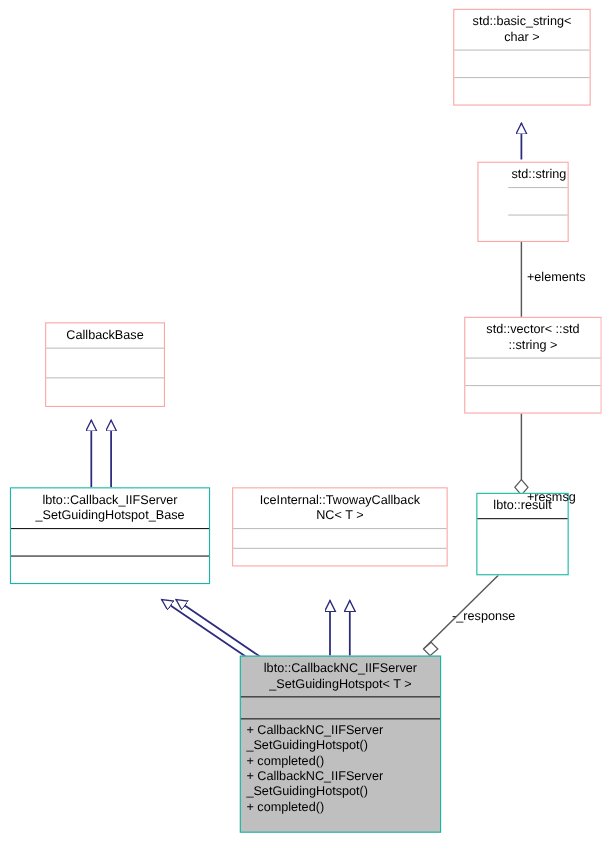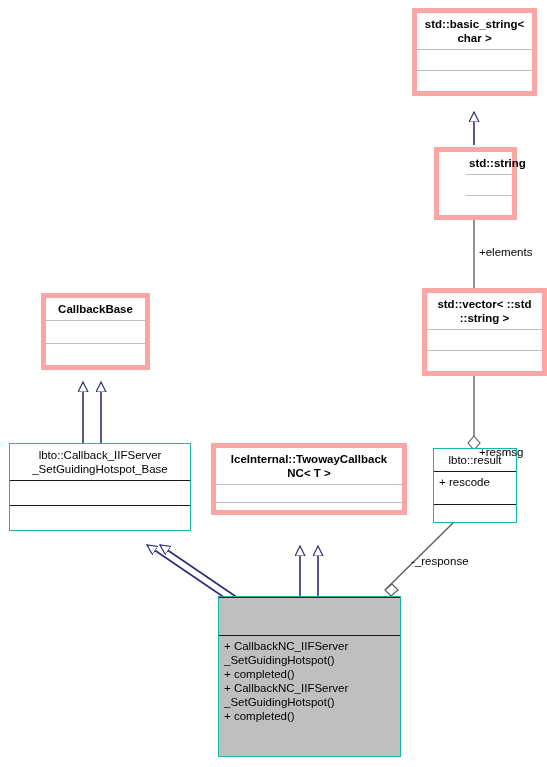--- a/index.html
+++ b/index.html
@@ -28,22 +28,21 @@
     pointer-events: none;
   }
   .uml-node {
     position: absolute;
     box-sizing: border-box;
     background: #ffffff;
     display: flex;
     flex-direction: column;
   }
   .uml-node.gray-border {
-    border: 5px solid #fca5a5;
-    font-weight: bold;
+    border: 1px solid #fca5a5;
   }
   .uml-node.dark-border {
     border: 1px solid #14b8a6;
   }
   .uml-node.filled {
     background: #bfbfbf;
   }
   .node-title {
     box-sizing: border-box;
     text-align: center;
@@ -152,21 +151,20 @@
 
   <div class="uml-node gray-border" style="left:412px; top:288px; width:125px; height:88px;margin-left:10px;">
     <div class="node-title">std::vector&lt; ::std
 ::string &gt;</div>
     <div class="node-attrs empty node-sep-gray"></div>
     <div class="node-ops empty node-sep-gray"></div>
   </div>
 
   <div class="uml-node dark-border" style="left:433px; top:448px; width:84px; height:75px;">
     <div class="node-title">lbto::result</div>
-    <div class="node-attrs node-sep-dark">+ rescode</div>
     <div class="node-ops empty node-sep-dark"></div>
   </div>
 
   <div class="uml-node gray-border" style="left:41px; top:293px; width:109px; height:77px;justify-content:center;">
     <div class="node-title">CallbackBase</div>
     <div class="node-attrs empty node-sep-gray"></div>
     <div class="node-ops empty node-sep-gray"></div>
   </div>
 
   <div class="uml-node dark-border" style="left:9px; top:443px; width:182px; height:88px;">
@@ -177,20 +175,22 @@
   </div>
 
   <div class="uml-node gray-border" style="left:211px; top:443px; width:196px; height:72px;">
     <div class="node-title">IceInternal::TwowayCallback
 NC&lt; T &gt;</div>
     <div class="node-attrs empty node-sep-gray"></div>
     <div class="node-ops empty node-sep-gray"></div>
   </div>
 
   <div class="uml-node dark-border filled" style="left:218px; top:596px; width:183px; height:161px;">
+    <div class="node-title">lbto::CallbackNC_IIFServer
+_SetGuidingHotspot&lt; T &gt;</div>
     <div class="node-attrs empty node-sep-dark"></div>
     <div class="node-ops node-sep-dark">+ CallbackNC_IIFServer
 _SetGuidingHotspot()
 + completed()
 + CallbackNC_IIFServer
 _SetGuidingHotspot()
 + completed()</div>
   </div>
 
   <div class="edge-label" style="left:479px; top:246px;">+elements</div>

